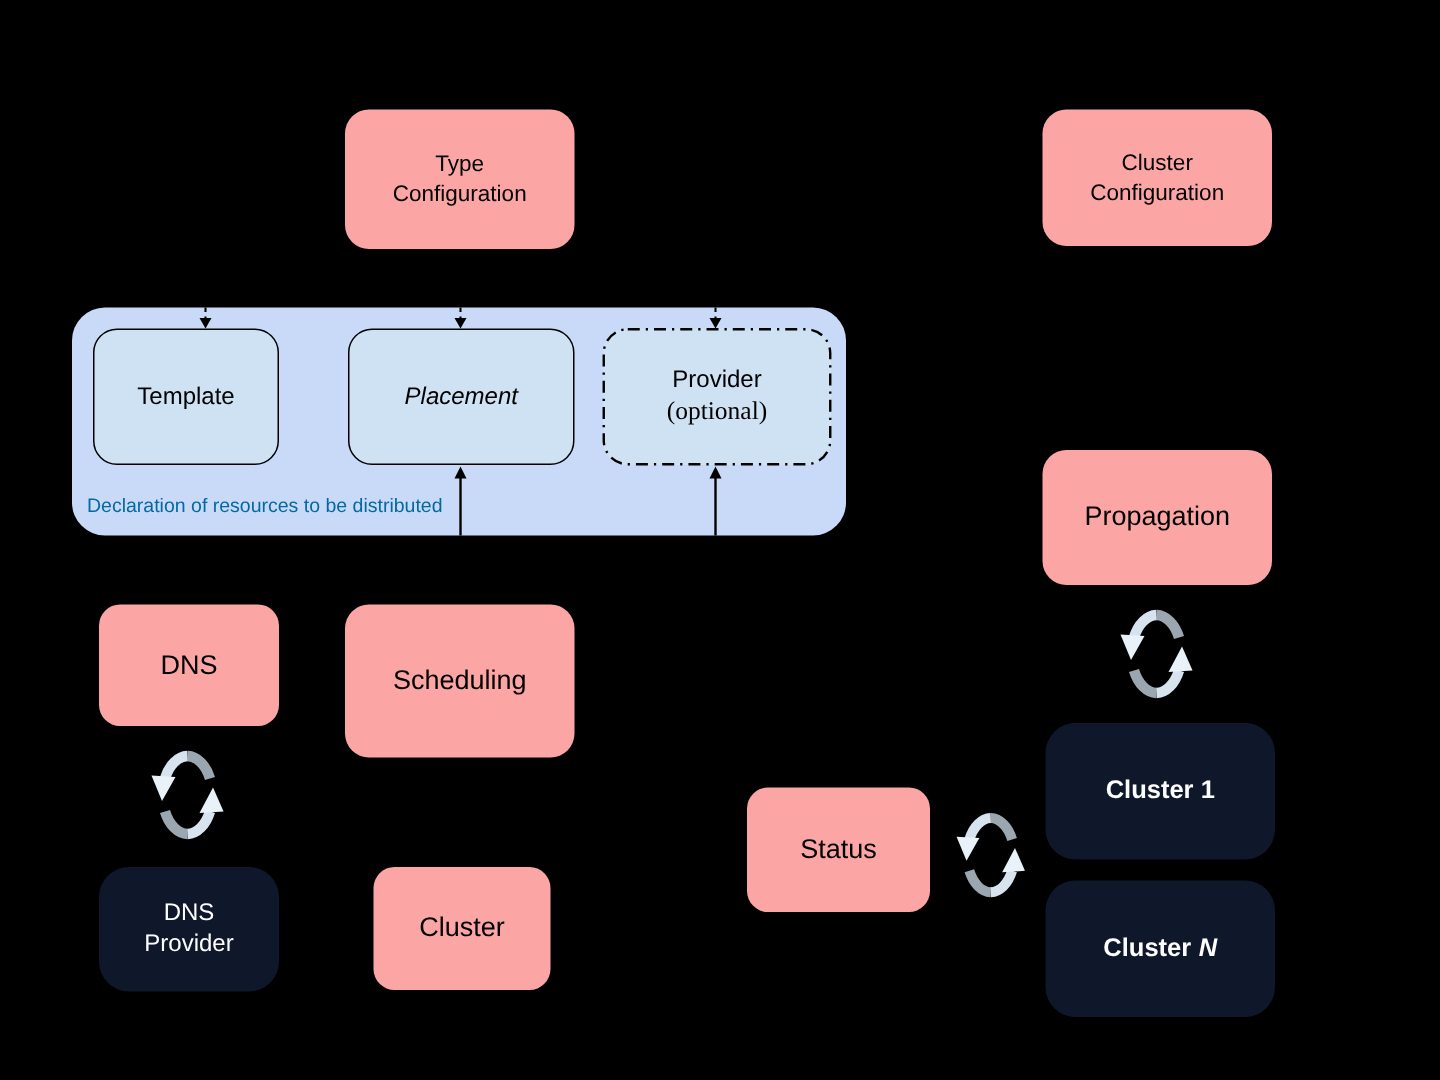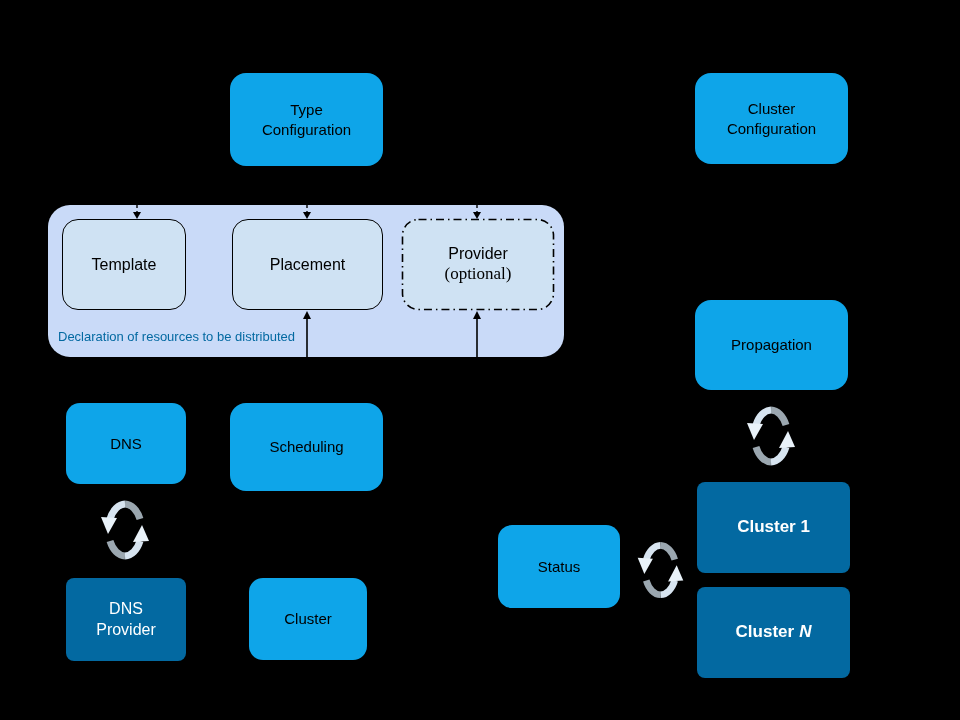--- a/index.html
+++ b/index.html
@@ -1,35 +1,35 @@
 <!DOCTYPE html>
 <html><head>
 <meta charset="utf-8">
 <style>
   html,body{margin:0;padding:0;background:#000;}
   #stage{position:relative;width:960px;height:720px;background:#000;overflow:hidden;
          font-family:"Liberation Sans","DejaVu Sans",sans-serif;}
   .node{position:absolute;display:flex;flex-direction:column;align-items:center;justify-content:center;
-        text-align:center;color:#000;font-size:15px;line-height:1.3;box-sizing:border-box;}
-  .light{background:#0ea5e9;border-radius:16px;}
-  .blue{background:#0369a1;color:#fff;border-radius:8px;}
+        text-align:center;color:#000;font-size:18px;line-height:1.3;box-sizing:border-box;}
+  .light{background:#fca5a5;border-radius:16px;}
+  .blue{background:#0f172a;color:#fff;border-radius:20px;}
   .pre{white-space:pre-line;}
   #type-config{left:230px;top:73px;width:153px;height:93px;font-size:15px;}
   #cluster-config{left:695px;top:73px;width:153px;height:91px;font-size:15px;}
   #big-container{position:absolute;left:48px;top:205px;width:516px;height:152px;
         background:#c9daf8;border-radius:22px;}
   .inner{position:absolute;background:#cfe2f3;border-radius:16px;display:flex;flex-direction:column;
         align-items:center;justify-content:center;text-align:center;font-size:16px;box-sizing:border-box;}
   #template{left:14px;top:14px;width:124px;height:91px;border:1.6px solid #000;}
-  #placement{left:184px;top:14px;width:151px;height:91px;border:1.6px solid #000;}
+  #placement{left:184px;top:14px;width:151px;height:91px;border:1.6px solid #000;font-style:italic;}
   #overrides{left:354px;top:14px;width:152px;height:91px;}
   .opt{font-size:17px;margin-top:1px;font-family:Liberation Serif, serif;}
   #container-caption{position:absolute;left:10px;top:124px;font-size:13px;color:#0369a1;}
   #dns{left:66px;top:403px;width:120px;height:81px;border-radius:14px;}
-  #scheduling{left:230px;top:403px;width:153px;height:88px;}
+  #scheduling{left:230px;top:403px;width:153px;height:102px;}
   #propagation{left:695px;top:300px;width:153px;height:90px;}
   #status{left:498px;top:525px;width:122px;height:83px;border-radius:14px;}
   #cluster-1{left:697px;top:482px;width:153px;height:91px;font-weight:bold;font-size:17px;}
   #cluster-n{left:697px;top:587px;width:153px;height:91px;font-weight:bold;font-size:17px;}
   #cluster-n .suffix{font-style:italic;margin-left:5px;}
   #cluster-n .row{display:flex;flex-direction:row;align-items:baseline;}
   #dns-provider{left:66px;top:578px;width:120px;height:83px;font-size:16px;}
   #policy{left:249px;top:578px;width:118px;height:82px;border-radius:14px;}
   #overlay{position:absolute;left:0;top:0;pointer-events:none;}
   .arcGray{fill:none;stroke:#9ba7b0;stroke-width:7;}

